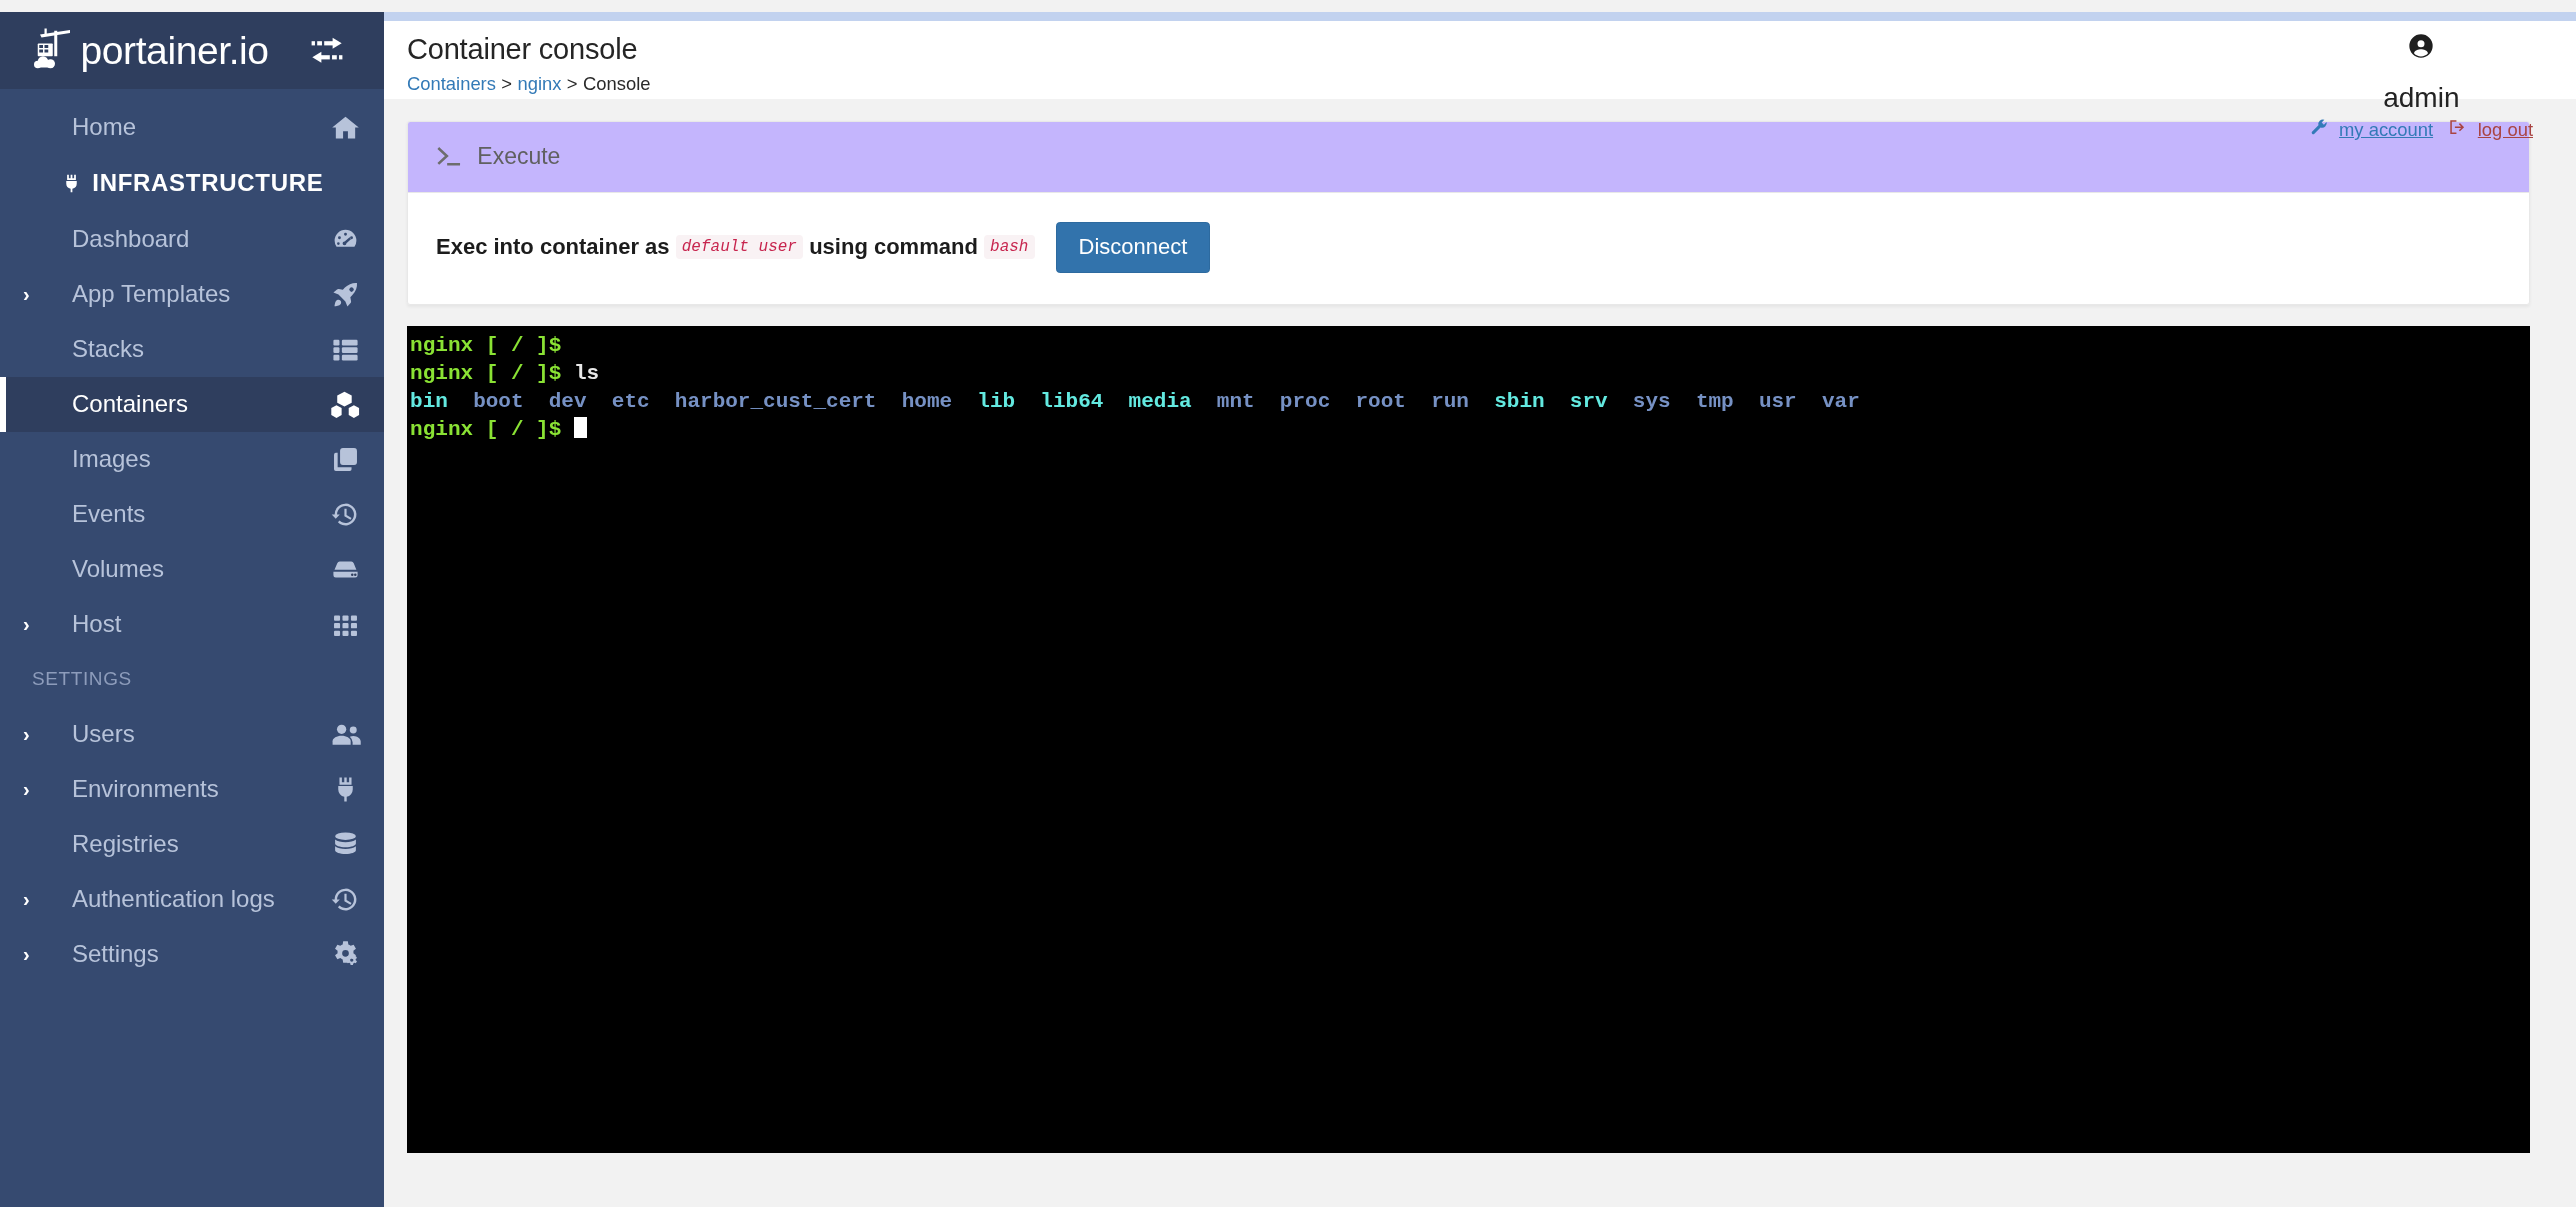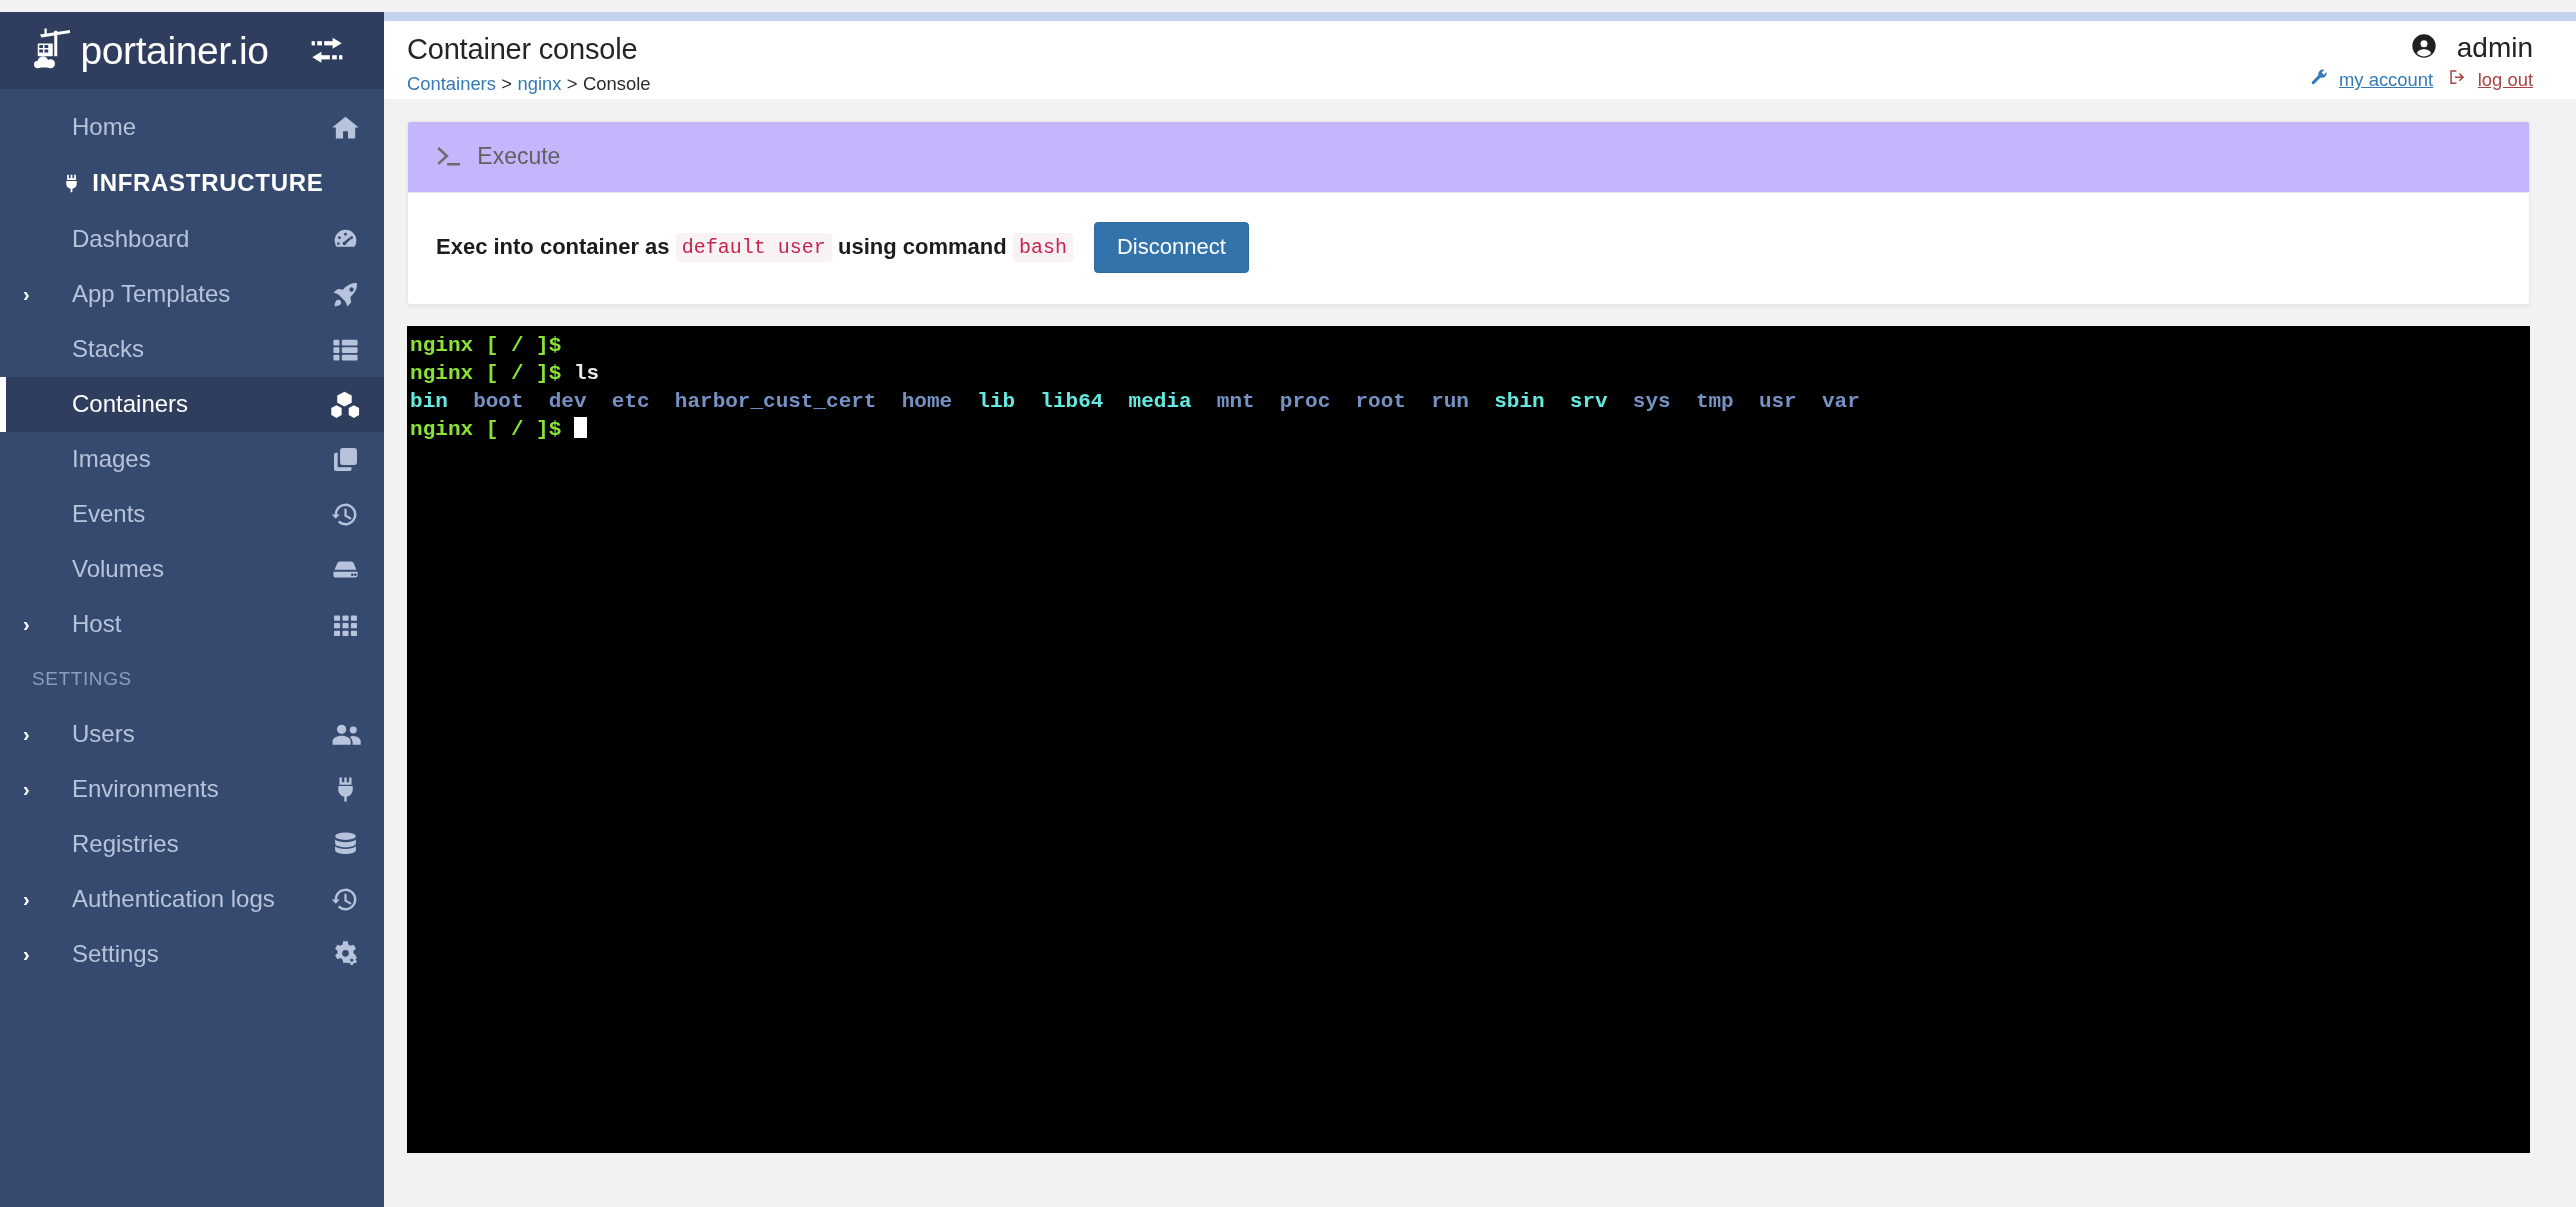--- a/index.html
+++ b/index.html
@@ -113,20 +113,21 @@
   .breadcrumb a { color: #337ab7; text-decoration: none; cursor: pointer; }
   .breadcrumb .sep { color: #2a2a2a; }
 
   .user-area {
     position: absolute; right: 43px; top: 10.7px;
     text-align: right;
   }
   .user-top {
     display: flex; align-items: center; justify-content: flex-end;
     gap: 19px;
+    flex-direction: column;
   }
   .user-name { font-size: 28px; color: #232323; font-weight: 400; }
   .user-links {
     margin-top: 4.6px;
     display: flex; align-items: center; justify-content: flex-end; gap: 15.3px;
   }
   .ulink { display: flex; align-items: center; gap: 11px; cursor: pointer; }
   .ulink span {
     font-size: 18.4px; text-decoration: underline;
   }
@@ -158,21 +159,21 @@
   }
   .exec-row {
     display: flex; align-items: center; gap: 0;
     font-size: 22px; color: #1c1c1c; font-weight: 600;
   }
   .exec-row .plain { white-space: pre; }
   .code-chip {
     font-family: "Liberation Mono", monospace;
     color: #c7254e; background: #f9f2f4;
     border-radius: 3.8px; padding: 3.1px 6.1px;
-    font-size: 20px; font-weight: 400; white-space: pre;
+    font-size: 16px; font-weight: 400; white-space: pre; font-style: italic;
   }
   .disconnect-btn {
     margin-left: 21px;
     background: #3273ac;
     color: #ffffff;
     border: 0.8px solid #2d6a9f;
     border-radius: 3.8px;
     font-size: 22px; font-weight: 500;
     padding: 11.5px 22px;
     cursor: pointer;

